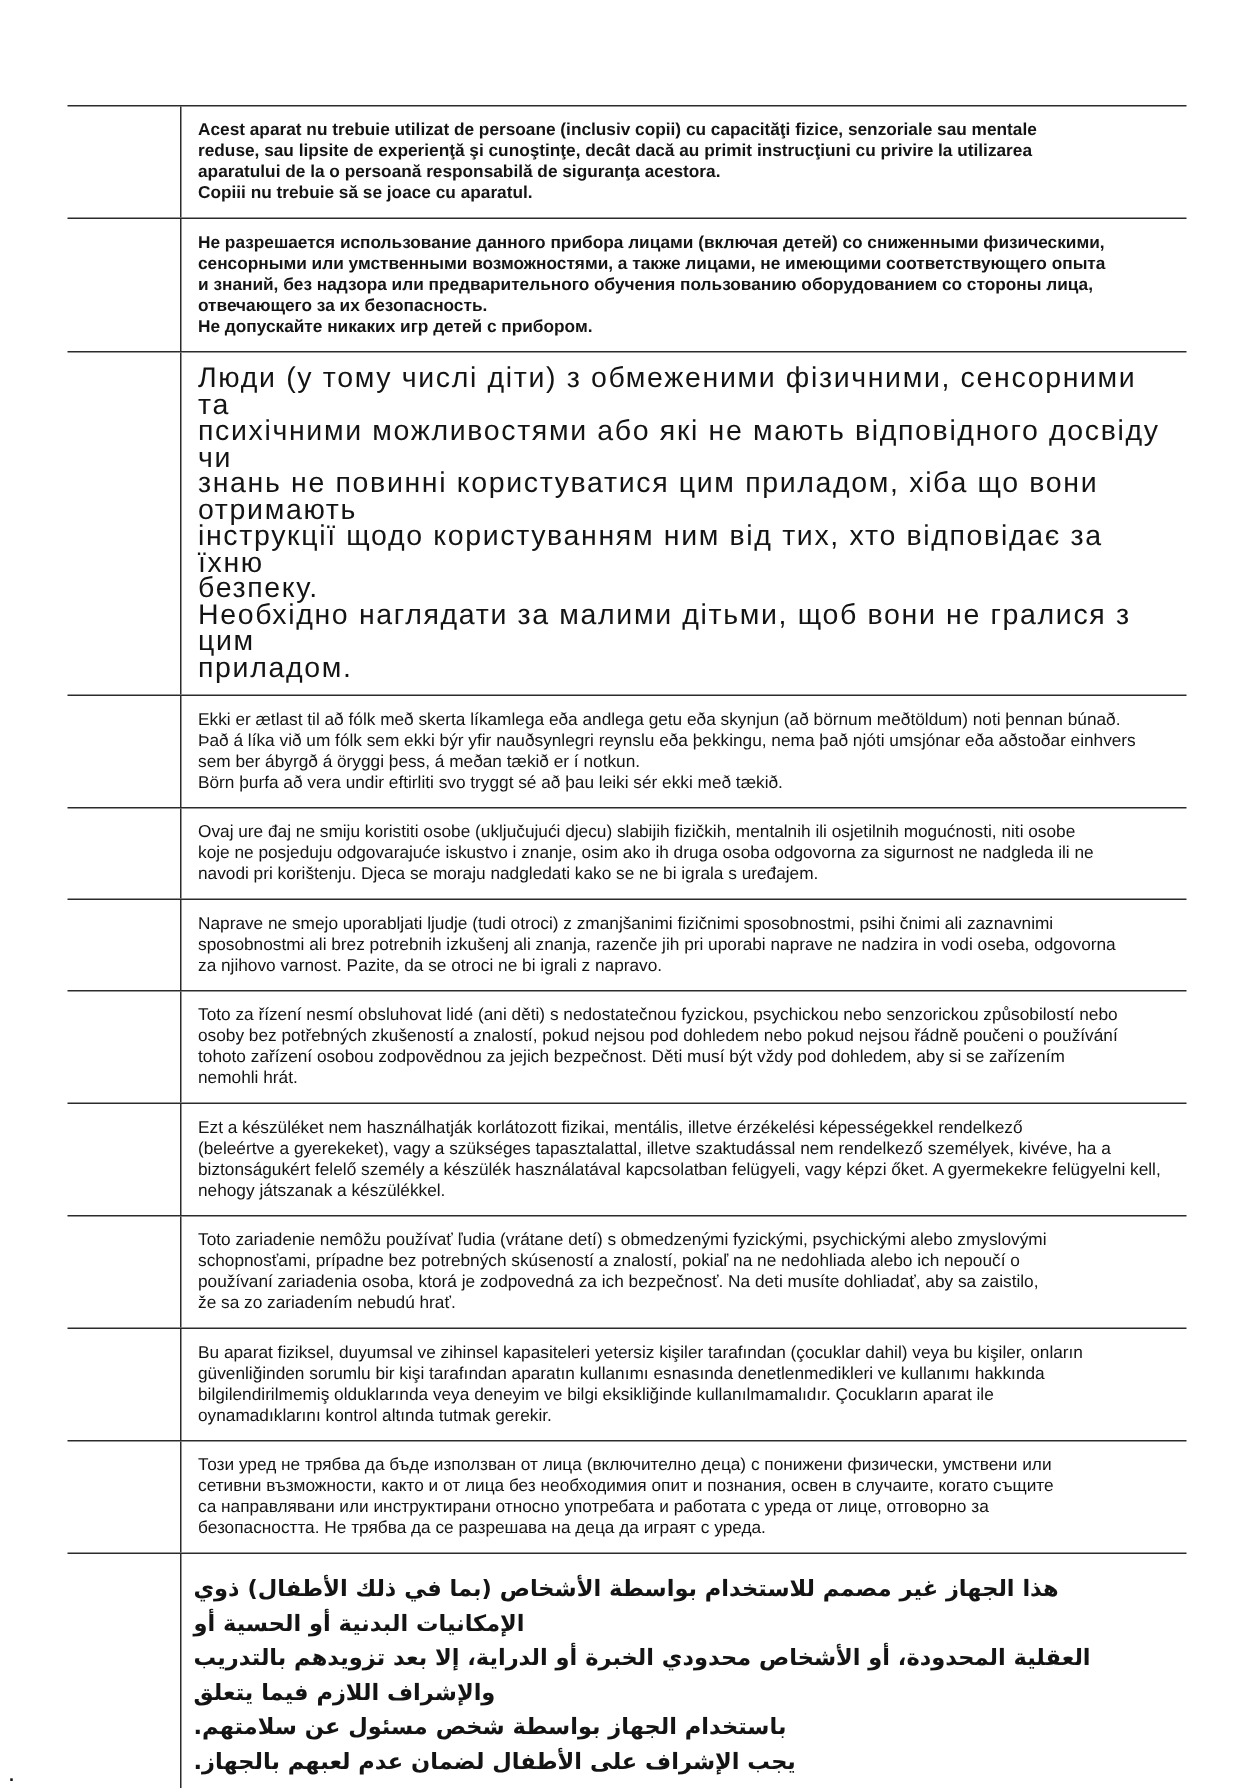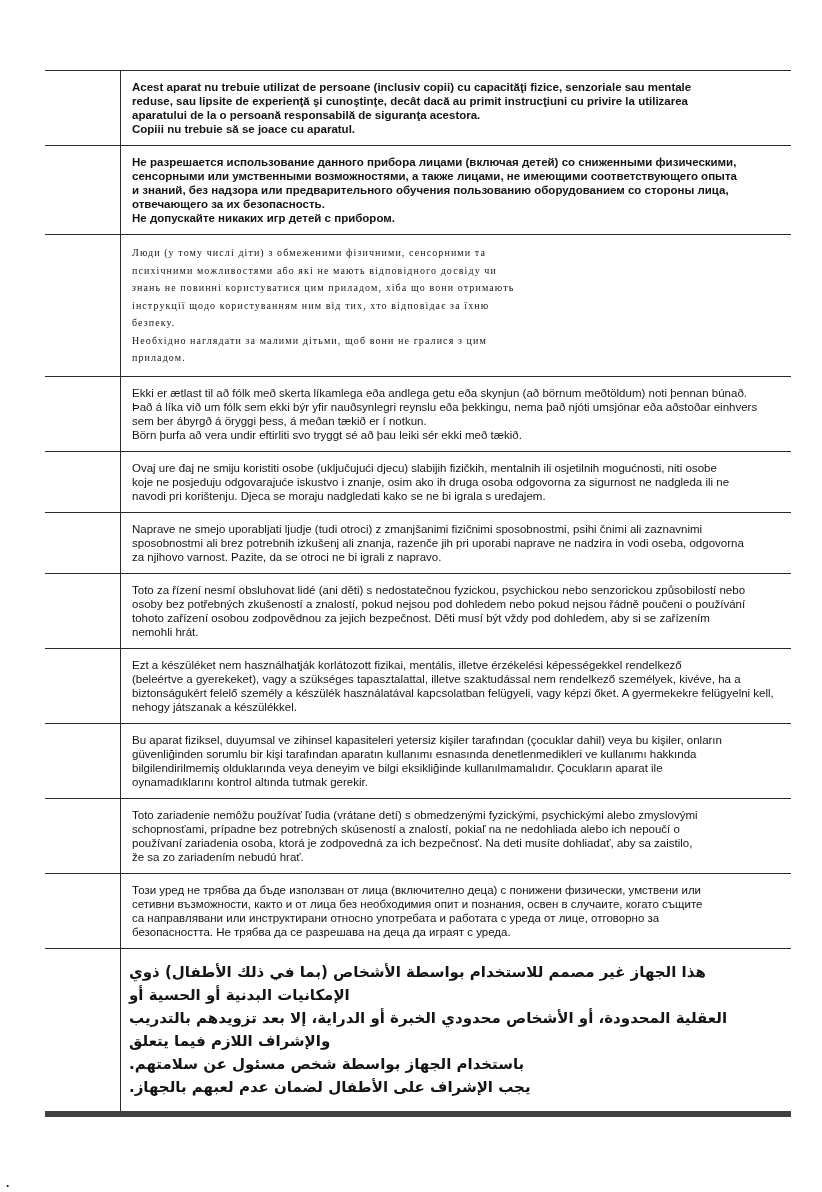--- a/index.html
+++ b/index.html
@@ -28,22 +28,22 @@
   }
   .cell-text {
     flex: 1;
     padding: 9px 8px 9px 11px;
     font-size: 11.5px;
     line-height: 14px;
     white-space: pre-line;
   }
   .bold { font-weight: bold; }
   .mono {
-    font-family: Liberation Serif, serif;
-    font-size: 10px;
+    font-family: Liberation Sans, sans-serif;
+    font-size: 19px;
     line-height: 17.5px;
     letter-spacing: 1.1px;
   }
   .arabic {
     direction: rtl;
     text-align: left;
     font-family: "DejaVu Sans", sans-serif;
     font-size: 15px;
     line-height: 23px;
     font-weight: bold;
@@ -125,32 +125,32 @@
     <section class="row">
       <div class="cell-left"></div>
       <div class="cell-text">Ezt a készüléket nem használhatják korlátozott fizikai, mentális, illetve érzékelési képességekkel rendelkező
 (beleértve a gyerekeket), vagy a szükséges tapasztalattal, illetve  szaktudással nem rendelkező személyek, kivéve, ha a
 biztonságukért felelő személy a készülék használatával kapcsolatban felügyeli, vagy képzi őket. A gyermekekre felügyelni kell,
 nehogy játszanak a készülékkel.</div>
     </section>
 
     <section class="row">
       <div class="cell-left"></div>
+      <div class="cell-text">Toto zariadenie nemôžu používať ľudia (vrátane detí) s obmedzenými fyzickými, psychickými alebo zmyslovými
+schopnosťami, prípadne bez potrebných skúseností a znalostí, pokiaľ na ne nedohliada alebo ich nepoučí o
+používaní zariadenia osoba, ktorá je zodpovedná za ich bezpečnosť. Na deti musíte dohliadať, aby sa zaistilo,
+že sa zo zariadením nebudú hrať.</div>
+    </section>
+
+    <section class="row">
+      <div class="cell-left"></div>
       <div class="cell-text">Bu aparat fiziksel, duyumsal ve zihinsel kapasiteleri yetersiz kişiler tarafından (çocuklar dahil) veya bu kişiler, onların
 güvenliğinden sorumlu bir kişi tarafından aparatın kullanımı  esnasında denetlenmedikleri ve kullanımı hakkında
 bilgilendirilmemiş olduklarında veya deneyim ve bilgi eksikliğinde kullanılmamalıdır. Çocukların aparat ile
 oynamadıklarını kontrol  altında tutmak gerekir.</div>
-    </section>
-
-    <section class="row">
-      <div class="cell-left"></div>
-      <div class="cell-text">Toto zariadenie nemôžu používať ľudia (vrátane detí) s obmedzenými fyzickými, psychickými alebo zmyslovými
-schopnosťami, prípadne bez potrebných skúseností a znalostí, pokiaľ na ne nedohliada alebo ich nepoučí o
-používaní zariadenia osoba, ktorá je zodpovedná za ich bezpečnosť. Na deti musíte dohliadať, aby sa zaistilo,
-že sa zo zariadením nebudú hrať.</div>
     </section>
 
     <section class="row">
       <div class="cell-left"></div>
       <div class="cell-text">Този уред не трябва да бъде използван от лица (включително деца) с понижени физически, умствени или
 сетивни възможности, както и от лица без необходимия опит и  познания, освен в случаите, когато същите
 са направлявани или инструктирани относно употребата и работата с уреда от лице, отговорно за
 безопасността.  Не трябва  да се разрешава на деца да играят с уреда.</div>
     </section>
 

